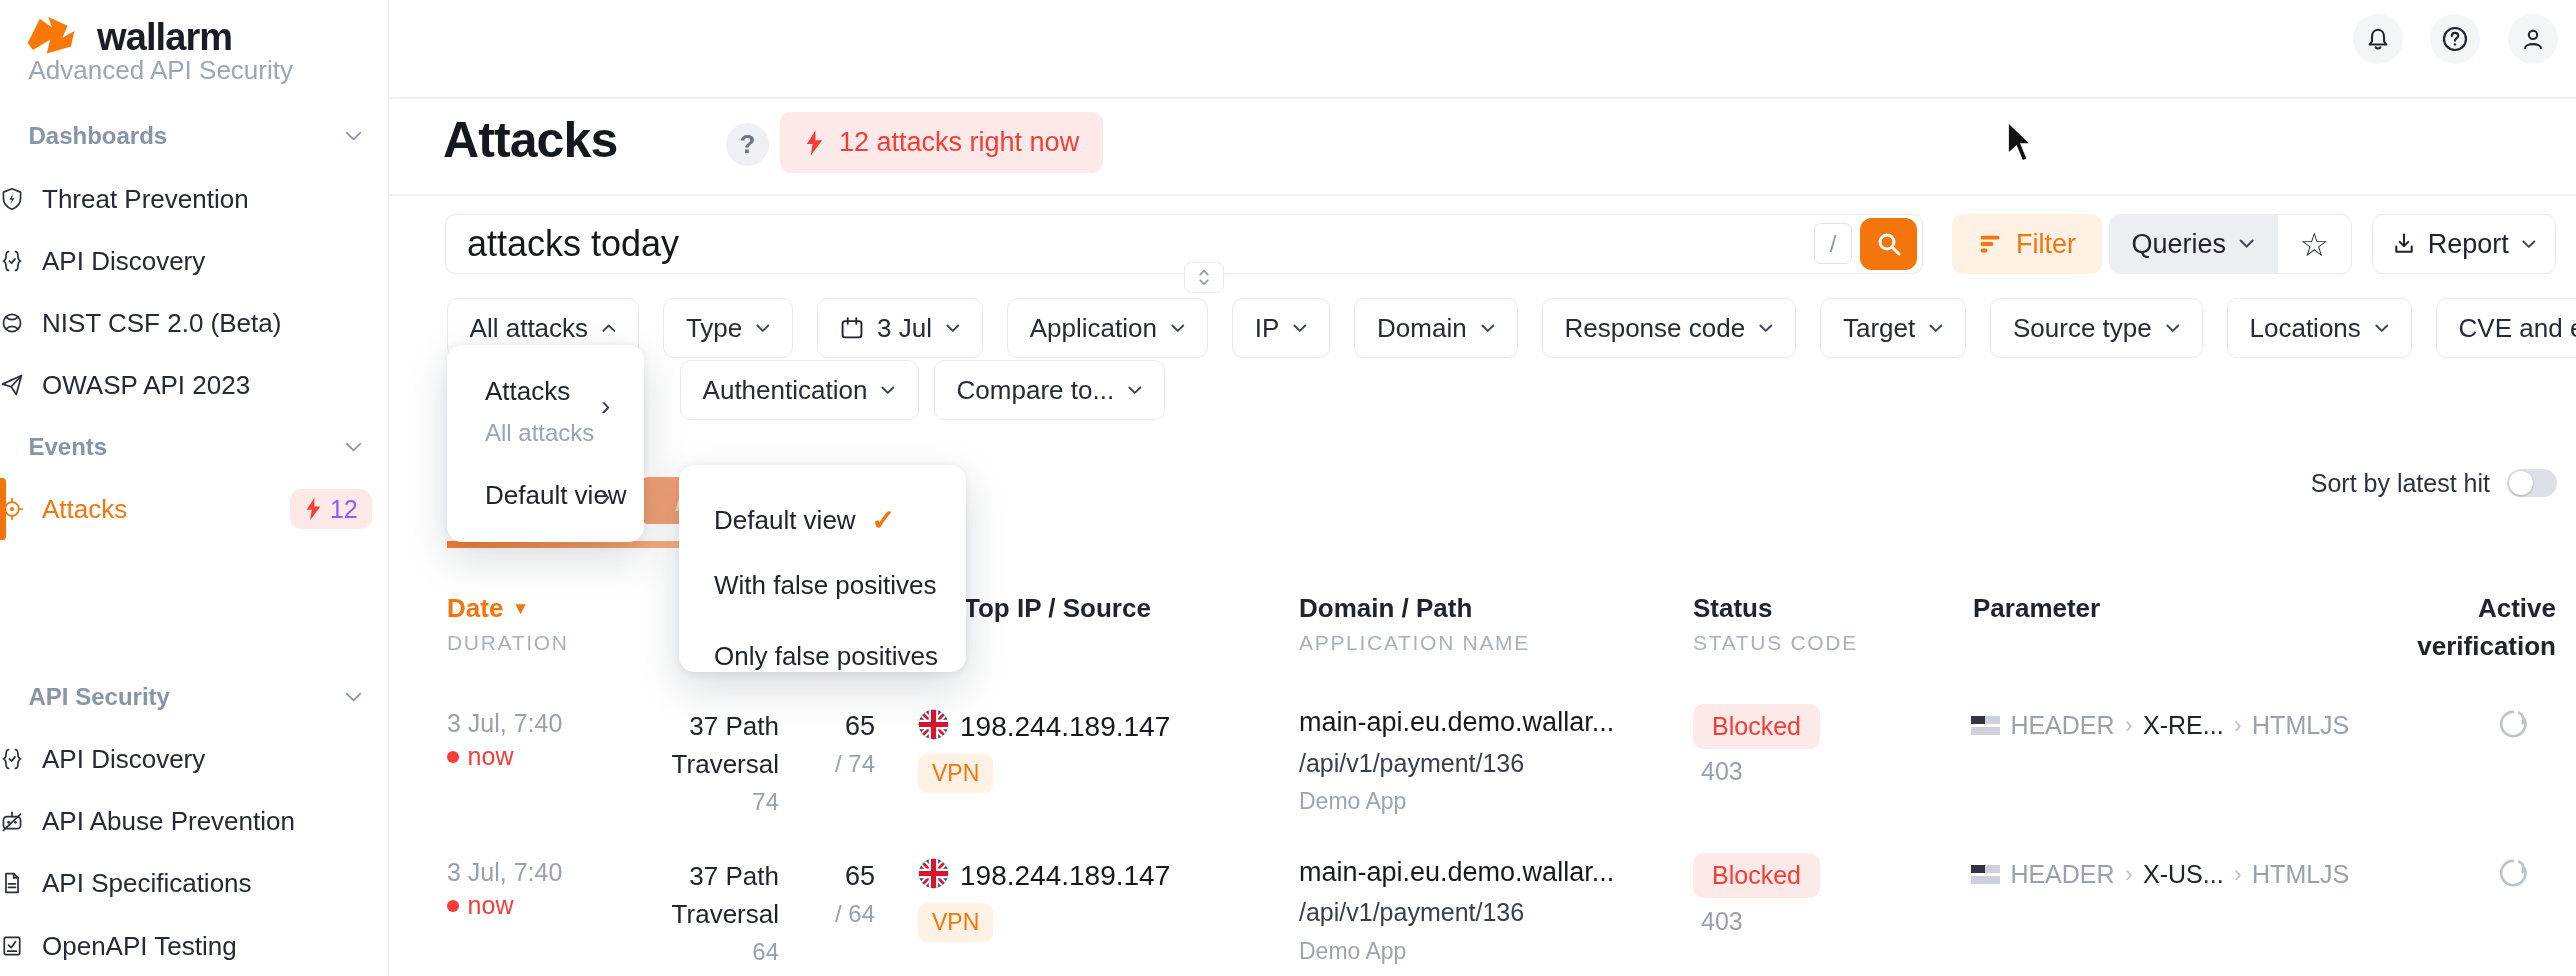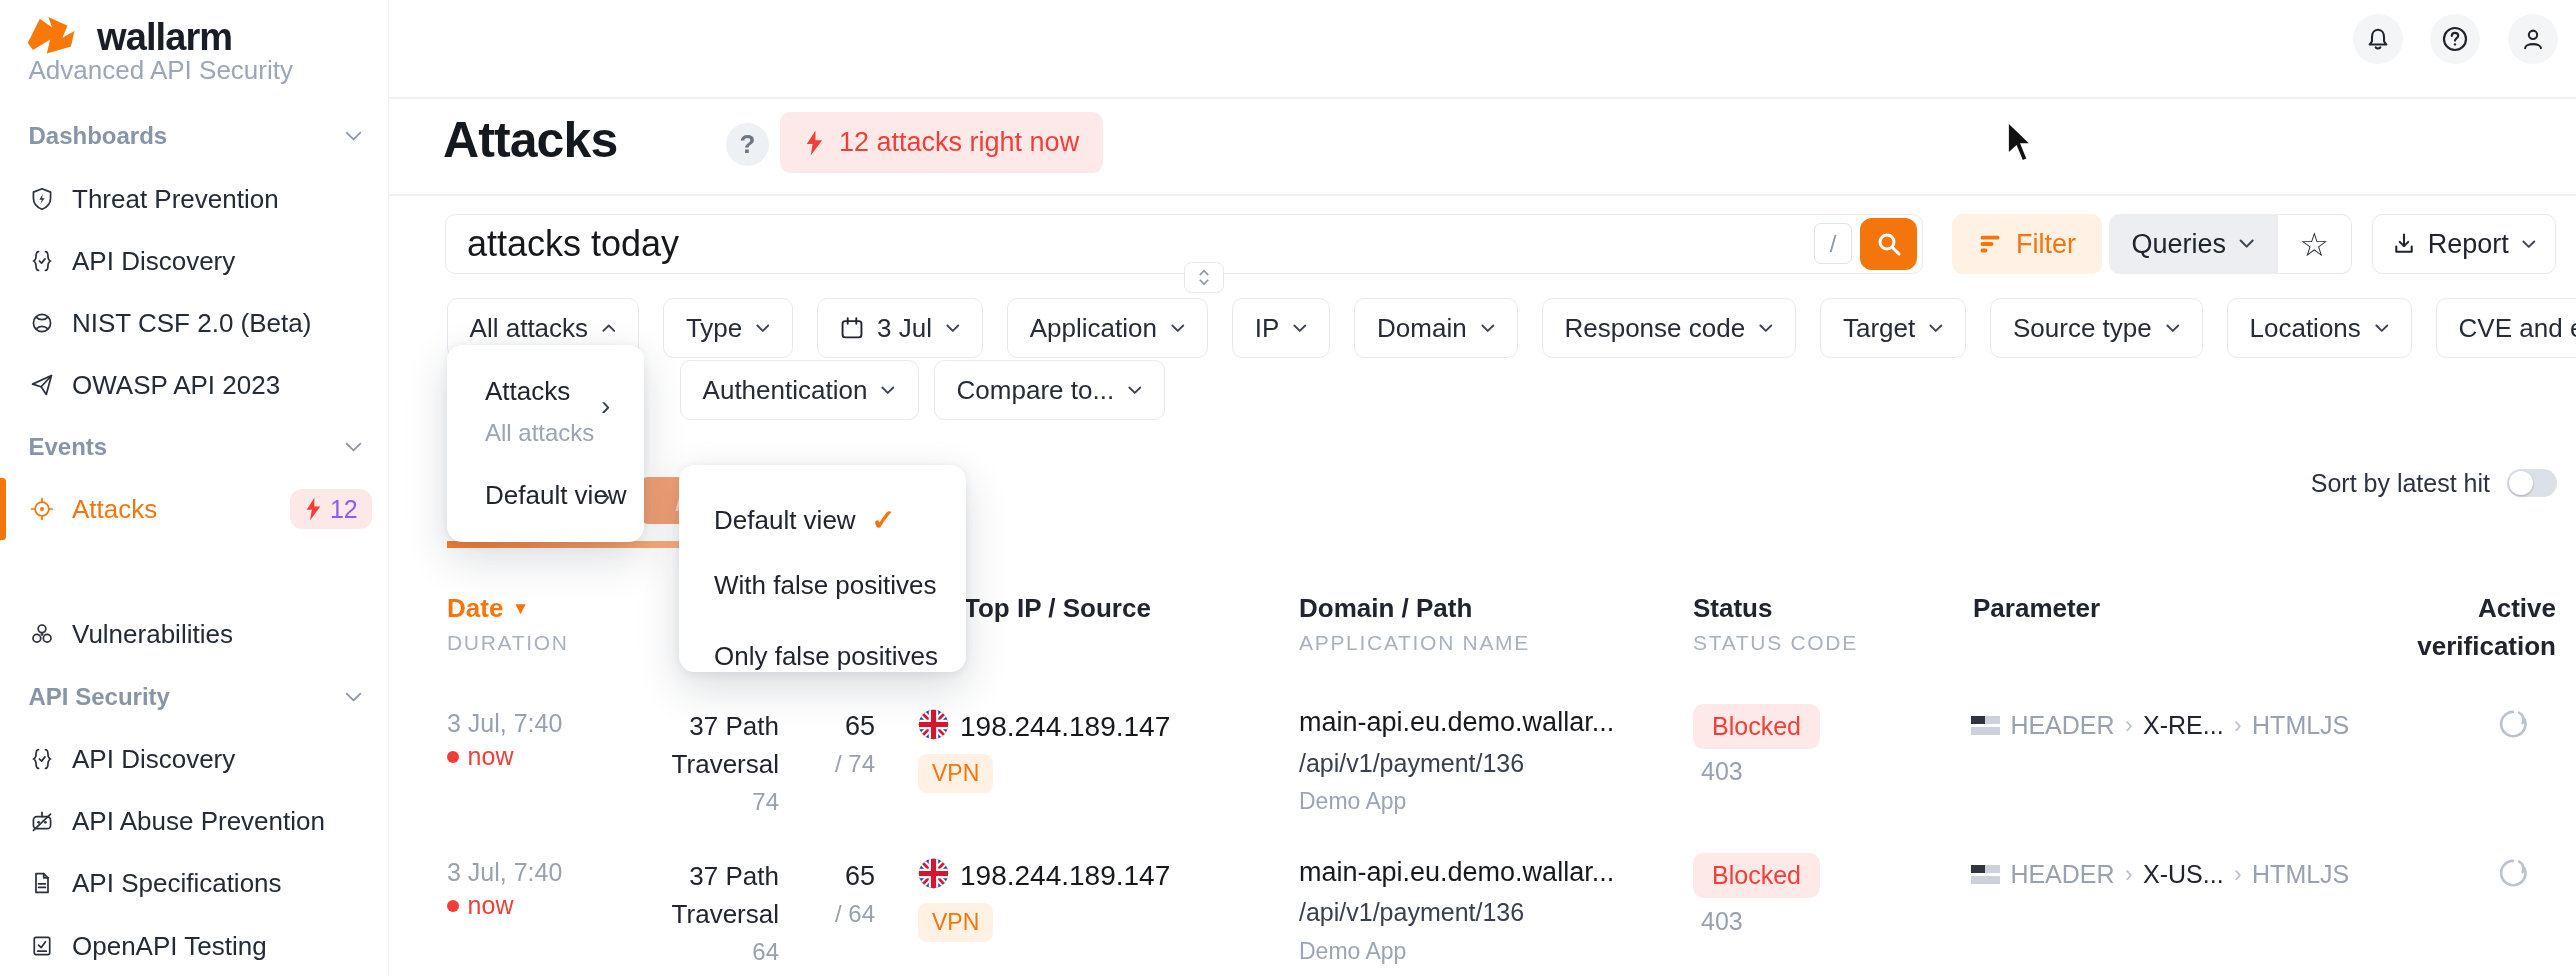--- a/index.html
+++ b/index.html
@@ -5,21 +5,21 @@
   html,body{margin:0;padding:0;background:#fff;}
   body{font-family:"Liberation Sans",sans-serif;color:#20242E;}
   #root{position:relative;width:2576px;height:977px;background:#fff;overflow:hidden;}
   .abs{position:absolute;}
   
   #sidebar{position:absolute;left:0;top:0;width:389px;height:977px;background:#fff;border-right:1.7px solid #EDEEF2;box-sizing:border-box;z-index:2;}
   .brand-name{position:absolute;left:97px;top:15.6px;font-size:38px;font-weight:700;letter-spacing:-0.9px;color:#191D26;}
   .brand-sub{position:absolute;left:28.5px;top:55px;font-size:26px;color:#9AA7B8;}
   .nav-sec{position:absolute;left:0;width:389px;height:62px;display:flex;align-items:center;padding:0 26px 0 28.5px;box-sizing:border-box;font-size:24px;font-weight:700;color:#8795A6;}
   .nav-sec .spacer{flex:1;}
-  .nav-item{position:absolute;left:0;width:389px;height:62px;display:flex;align-items:center;padding-left:30px;box-sizing:border-box;font-size:26px;color:#232B36;cursor:pointer;}
+  .nav-item{position:absolute;left:0;width:389px;height:62px;display:flex;align-items:center;box-sizing:border-box;font-size:26px;color:#232B36;cursor:pointer;}
   .nav-item .ni-icon{width:24px;height:24px;margin-right:18px;flex:none;display:flex;align-items:center;justify-content:center;}
   .nav-item.active{color:#F4750C;}
   .active-bar{position:absolute;left:0;top:478px;width:6px;height:62px;background:#F4750C;border-radius:0 3.5px 3.5px 0;}
   .nav-badge{margin-left:auto;margin-right:17.3px;display:flex;align-items:center;gap:7px;background:#FCE8E6;border-radius:12px;padding:5.2px 14px;font-size:25px;color:#8b5cf6;text-align:right;}
   svg.ic{stroke:#2A313D;fill:none;stroke-width:2;stroke-linecap:round;stroke-linejoin:round;}
   .nav-item.active svg.ic{stroke:#F4750C;}
   
   .tb-circle{position:absolute;top:14px;width:50px;height:50px;border-radius:50%;background:#F3F5F7;display:flex;align-items:center;justify-content:center;cursor:pointer;}
   .hline{position:absolute;left:389px;right:0;height:1.7px;background:#F0F1F4;}
   
@@ -150,31 +150,20 @@
             <path d="M14 2 V6 M14 22 V26 M2 14 H6 M22 14 H26"></path>
           </svg>
         </span>
       <span>Attacks</span>
       <span class="nav-badge">
         <svg width="19" height="24" viewBox="0 0 22 28">
             <path d="M12 1 L3 15 H9 L7 27 L19 11 H12 Z" fill="#F23E36"></path>
           </svg>
         <span>12</span>
       </span>
-    </div>
-    <div class="nav-item" style="top:603px">
-      <span class="ni-icon">
-          <svg class="ic" width="24" height="24" viewBox="0 0 28 28">
-            <circle cx="14" cy="8" r="4.5"></circle>
-            <circle cx="8" cy="19" r="4.5"></circle>
-            <circle cx="20" cy="19" r="4.5"></circle>
-            <circle cx="14" cy="14.5" r="1.6" fill="#2A313D" stroke="none"></circle>
-          </svg>
-        </span>
-      <span>Vulnerabilities</span>
     </div>
 
     <div class="nav-sec" style="top:666px">
       <span>API Security</span>
         <span class="spacer"></span>
       <svg class="ic" width="19" height="12" viewBox="0 0 22 14" style="stroke:#8795A6">
           <polyline points="3 3 11 11 19 3"></polyline>
         </svg>
     </div>
 

